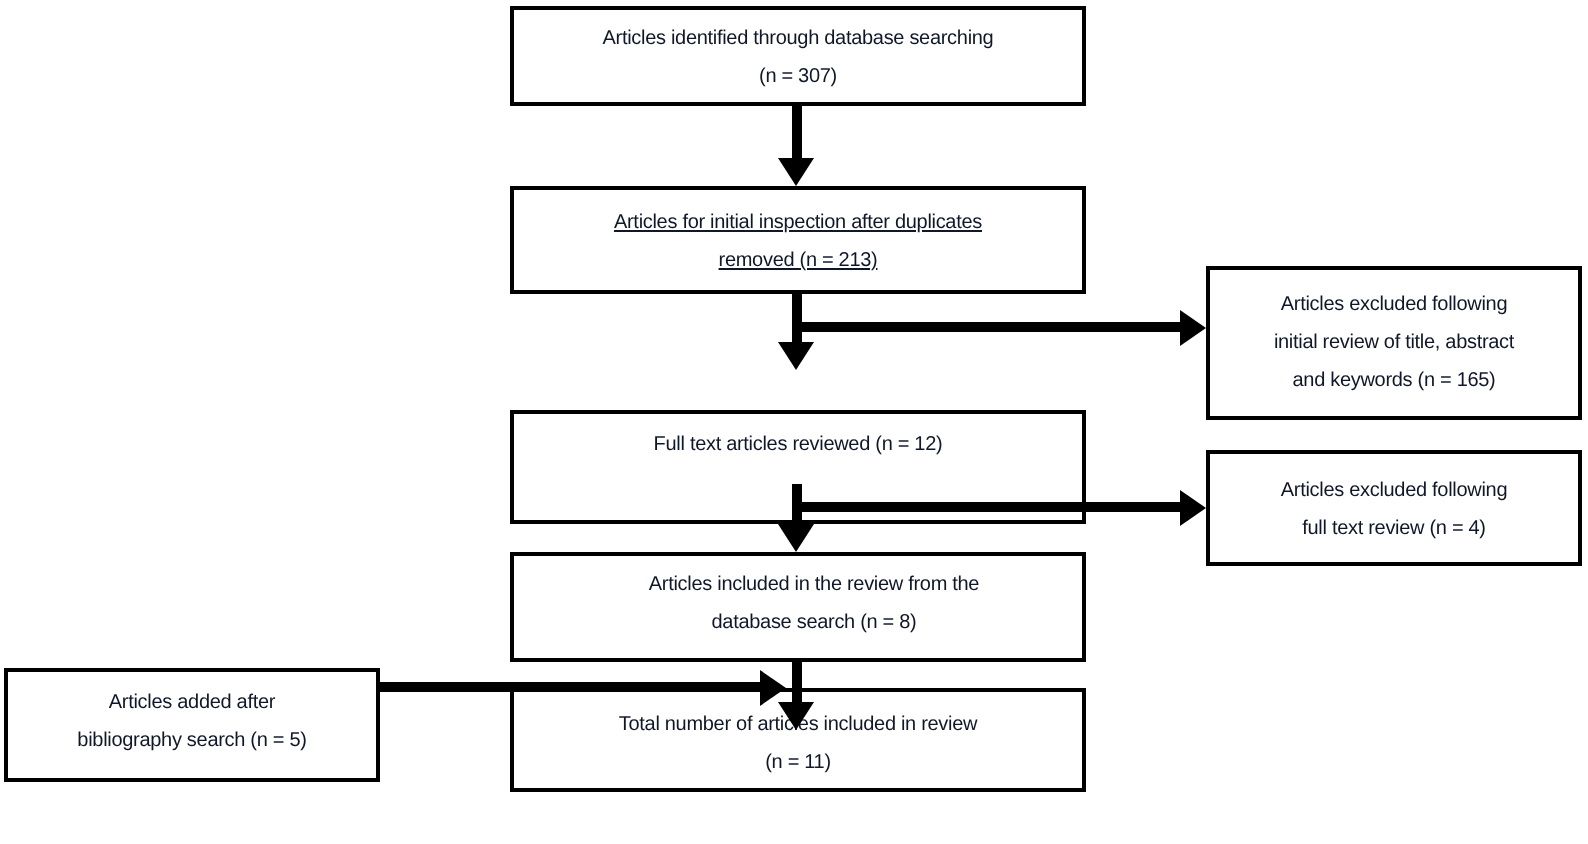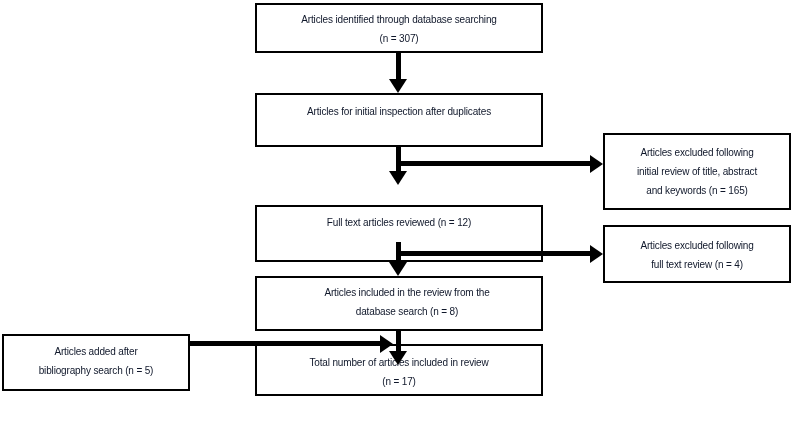--- a/index.html
+++ b/index.html
@@ -20,21 +20,21 @@
     background: #ffffff;
     text-align: center;
     font-size: 10px;
     line-height: 19px;
     letter-spacing: -0.15px;
     color: #0f172a;
   }
   .box .tline { white-space: nowrap; }
 
   .b-identified        { left: 255px; top: 3px;   width: 288px; height: 50px; padding-top: 5px; }
-  .b-initial           { left: 255px; top: 93px;  width: 288px; height: 54px; padding-top: 7px; }
+  .b-initial           { left: 255px; top: 93px;  width: 288px; height: 54px; padding-top: 7px; text-decoration: underline; }
   .b-fulltext          { left: 255px; top: 185px; width: 288px; height: 57px; padding-top: 6px; margin-top: 20px; }
   .b-included          { left: 255px; top: 276px; width: 288px; height: 55px; padding-top: 5px; padding-left: 16px; }
   .b-total             { left: 255px; top: 344px; width: 288px; height: 52px; padding-top: 7px; }
   .b-excluded-initial  { left: 603px; top: 133px; width: 188px; height: 77px; padding-top: 8px; }
   .b-excluded-fulltext { left: 603px; top: 225px; width: 188px; height: 58px; padding-top: 9px; }
   .b-bibliography      { left: 2px;   top: 314px; width: 188px; height: 57px; padding-top: 6px; margin-top: 20px; }
 
   .vline { position: absolute; width: 5px; background: #000000; }
   .hline { position: absolute; height: 5px; background: #000000; }
 
@@ -72,34 +72,35 @@
 
 <div class="canvas">
 
   <div class="box b-identified">
     <div class="tline">Articles identified through database searching</div>
     <div class="tline">(n = 307)</div>
   </div>
 
   <div class="box b-initial">
     <div class="tline">Articles for initial inspection after duplicates</div>
+    <div class="tline">removed (n = 213)</div>
   </div>
 
   <div class="box b-fulltext">
     <div class="tline">Full text articles reviewed (n = 12)</div>
   </div>
 
   <div class="box b-included">
     <div class="tline">Articles included in the review from the</div>
     <div class="tline">database search (n = 8)</div>
   </div>
 
   <div class="box b-total">
     <div class="tline">Total number of articles included in review</div>
-    <div class="tline">(n = 17)</div>
+    <div class="tline">(n = 11)</div>
   </div>
 
   <div class="box b-excluded-initial">
     <div class="tline">Articles excluded following</div>
     <div class="tline">initial review of title, abstract</div>
     <div class="tline">and keywords (n = 165)</div>
   </div>
 
   <div class="box b-excluded-fulltext">
     <div class="tline">Articles excluded following</div>

